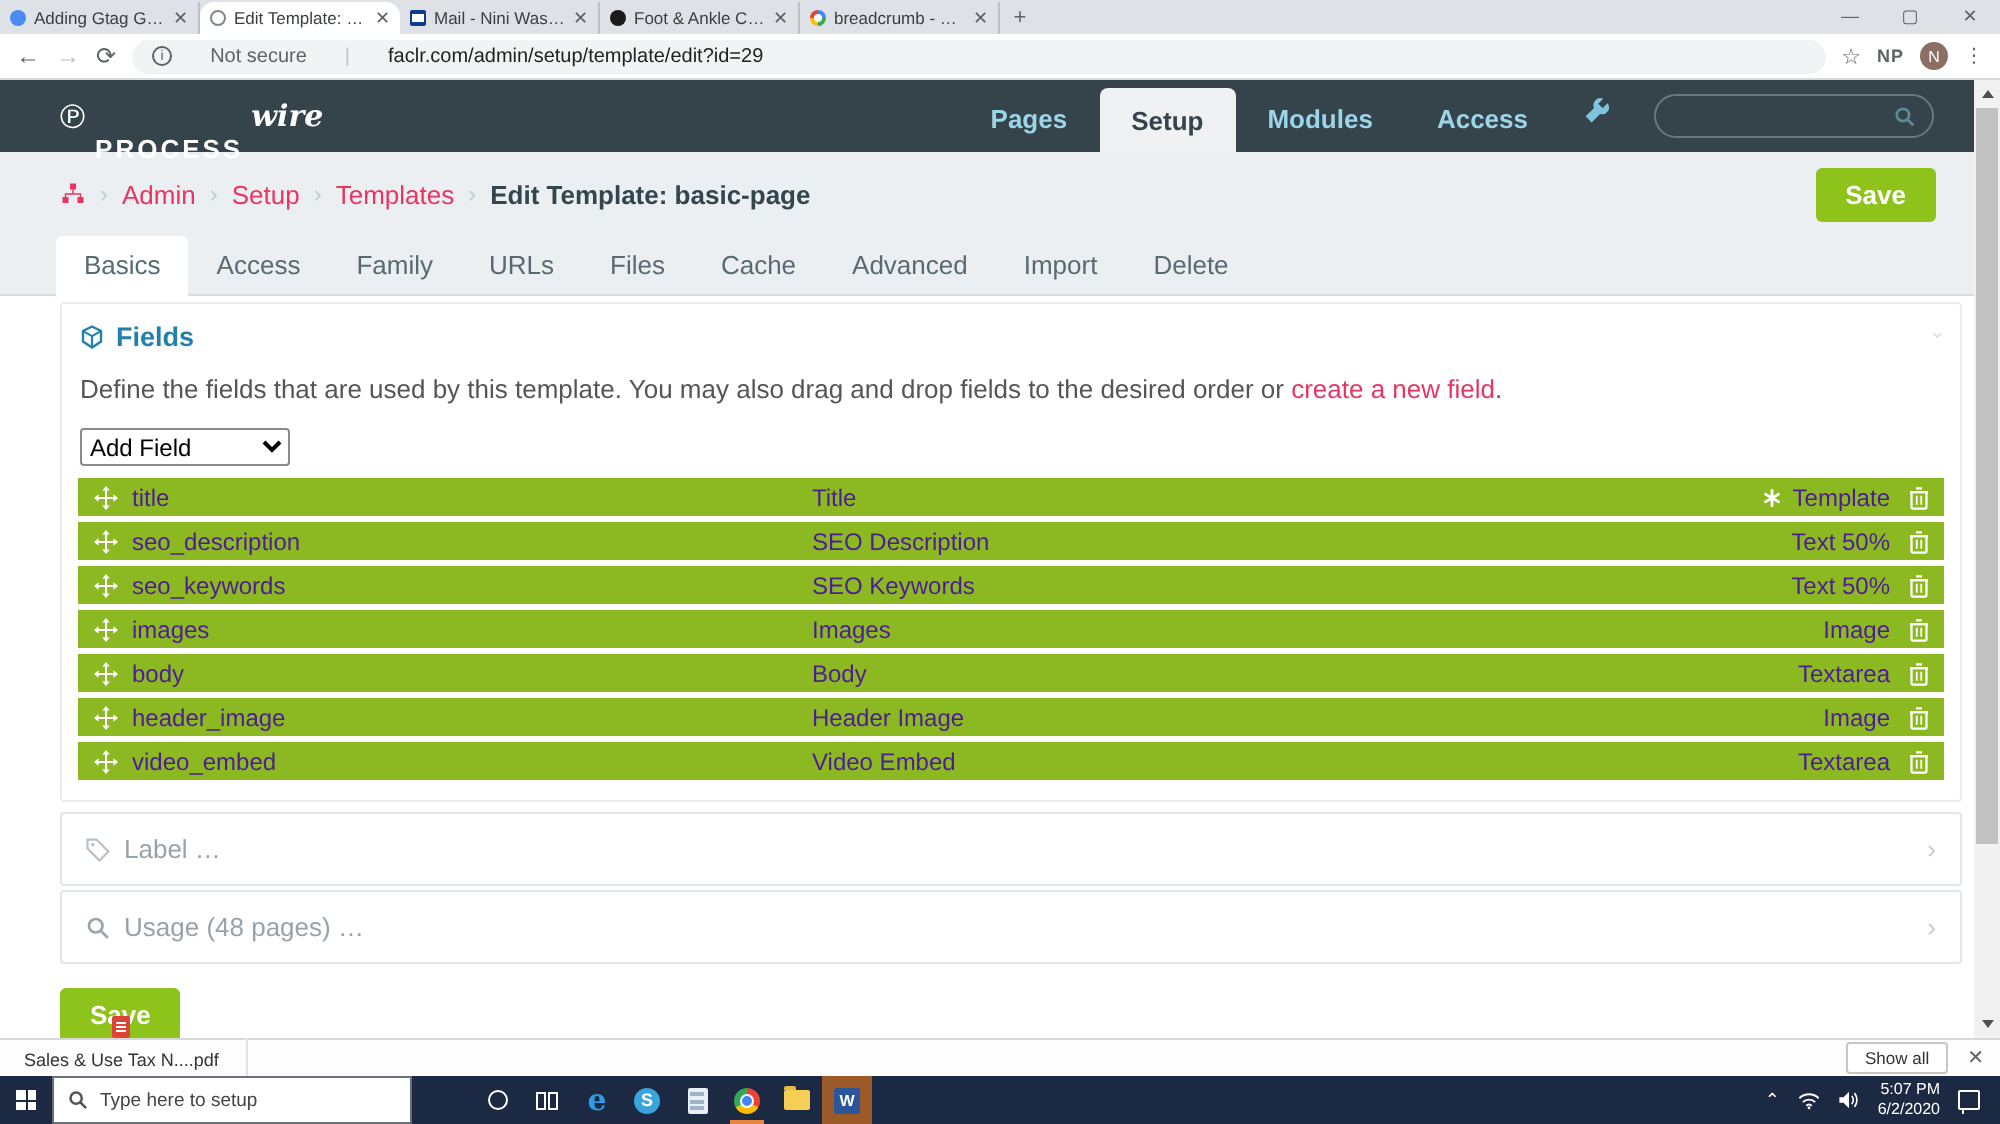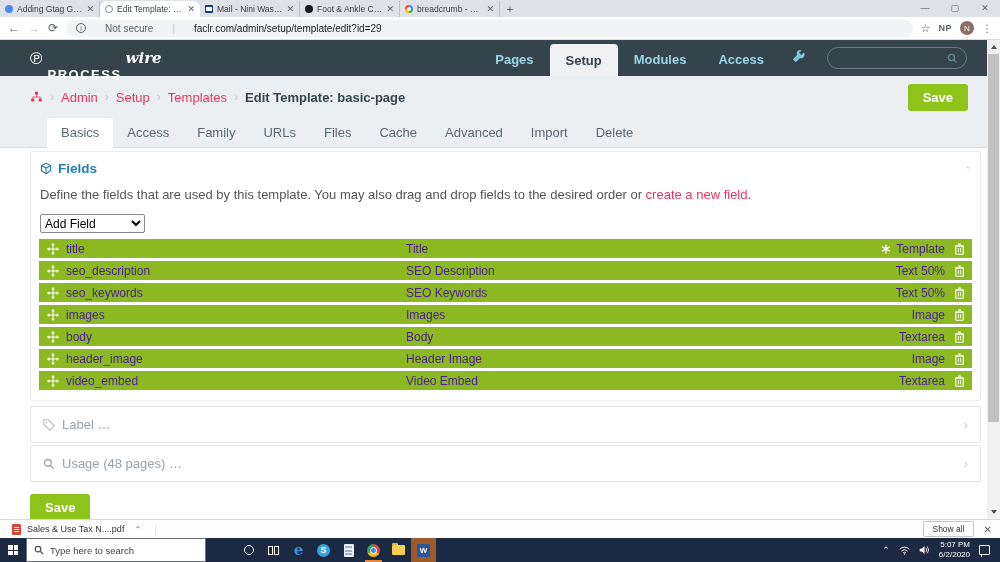--- a/index.html
+++ b/index.html
@@ -63,21 +63,21 @@
   
   .crumbbar { height:42px; background:#ebeff1; display:flex; align-items:center; padding:0 19px 0 30px; font-size:13px; }
   .crumb { display:flex; align-items:center; gap:7px; }
   .crumb a { color:#e83561; text-decoration:none; cursor:pointer; }
   .crumb .sep { color:#c3cbd0; font-size:12px; }
   .crumb .cur { color:#33464e; font-weight:bold; }
   .btn-green { background:#8dc31a; color:#fff; font-weight:bold; font-size:13px; border:none; border-radius:3px; padding:6px 15px; cursor:pointer; }
   .crumbbar .btn-green { margin-left:auto; }
 
   
-  .admintabs { height:30px; background:#ebeff1; border-bottom:1px solid #d8dde0; display:flex; align-items:flex-end; padding-left:47px; font-size:13px; }
+  .admintabs { height:30px; background:#ebeff1; border-bottom:1px solid #d8dde0; display:flex; align-items:flex-end; padding-left:28px; font-size:13px; }
   .atab { color:#5a6a72; padding:7px 14px; cursor:pointer; }
   .atab.active { background:#fff; border-radius:3px 3px 0 0; margin-bottom:-1px; padding-bottom:8px; }
 
   
   .content { background:#fff; padding:3px 6px 0 30px; }
   .fieldsbox { border:1px solid #ececec; border-radius:2px; padding:9px 8px 10px 8px; position:relative; }
   .fieldshead { display:flex; align-items:center; gap:6px; color:#2180ae; font-weight:bold; font-size:13.5px; padding-left:1px; }
   .collapse-caret { position:absolute; right:10px; top:10px; color:#c9d6dc; font-size:10px; transform:rotate(90deg); }
   .fdesc { font-size:13px; color:#555; margin:11px 0 10px 1px; }
   .fdesc a { color:#e83561; text-decoration:none; cursor:pointer; }
@@ -91,21 +91,21 @@
   .f-trash { width:11px; height:12px; flex:0 0 auto; cursor:pointer; }
 
   .collapsedbox { border:1px solid #e2e6e8; border-radius:2px; height:37px; display:flex; align-items:center; padding:0 12px; color:#98a2aa; font-size:13px; gap:7px; cursor:pointer; }
   .collapsedbox .chev { margin-left:auto; color:#c6ccd1; font-size:13px; }
   .box-label { margin-top:5px; }
   .box-usage { margin-top:2px; }
   .bottomsave { margin:12px 0 0 0; }
 
   
   .downloadbar { height:19px; background:#fdfdfd; border-top:1px solid #d8d8d8; display:flex; align-items:center; padding:0 8px 0 12px; font-size:9px; color:#333; }
-  .dl-item { display:flex; align-items:center; gap:6px; padding-right:14px; border-right:1px solid #e4e4e4; cursor:pointer; }
+  .dl-item { display:flex; align-items:center; gap:6px; padding-right:14px; border-right:1px solid #e4e4e4; cursor:pointer;flex-direction:column; }
   .pdficon { width:9px; height:11px; background:#db4437; border-radius:1px; position:relative; }
   .pdficon::after { content:""; position:absolute; left:2px; top:3px; width:5px; height:1px; background:#fff; box-shadow:0 2px 0 #fff, 0 4px 0 #fff; }
   .dl-caret { color:#5f6368; font-size:8px; margin-left:4px; }
   .dl-right { margin-left:auto; display:flex; align-items:center; gap:10px; }
   .showall { border:1px solid #c6c6c6; border-radius:2px; background:#fff; font-size:8.5px; color:#333; padding:2px 8px; cursor:pointer; font-family:"Liberation Sans",sans-serif; }
   .dl-close { color:#5f6368; font-size:10px; cursor:pointer; }
 
   
   .taskbar { height:24px; background:#1c2942; display:flex; align-items:center; color:#fff; }
   .startbtn { width:26px; height:24px; display:flex; align-items:center; justify-content:center; cursor:pointer; }
@@ -435,21 +435,21 @@
         <div></div>
         <div></div>
         <div></div>
       </div>
     </div>
   <div class="tsearch">
     <svg width="10" height="10" viewBox="0 0 16 16">
         <circle cx="6.5" cy="6.5" r="4.5" fill="none" stroke="#555" stroke-width="2"></circle>
         <line x1="10" y1="10" x2="14.5" y2="14.5" stroke="#555" stroke-width="2"></line>
       </svg>
-    <span>Type here to search</span>
+    <span>Type here to setup</span>
   </div>
   <div class="ticons">
     <div class="ticon">
         <div class="cortana"></div>
       </div>
     <div class="ticon">
         <div class="taskview"></div>
       </div>
     <div class="ticon">
         <span class="edge-e">e</span>

